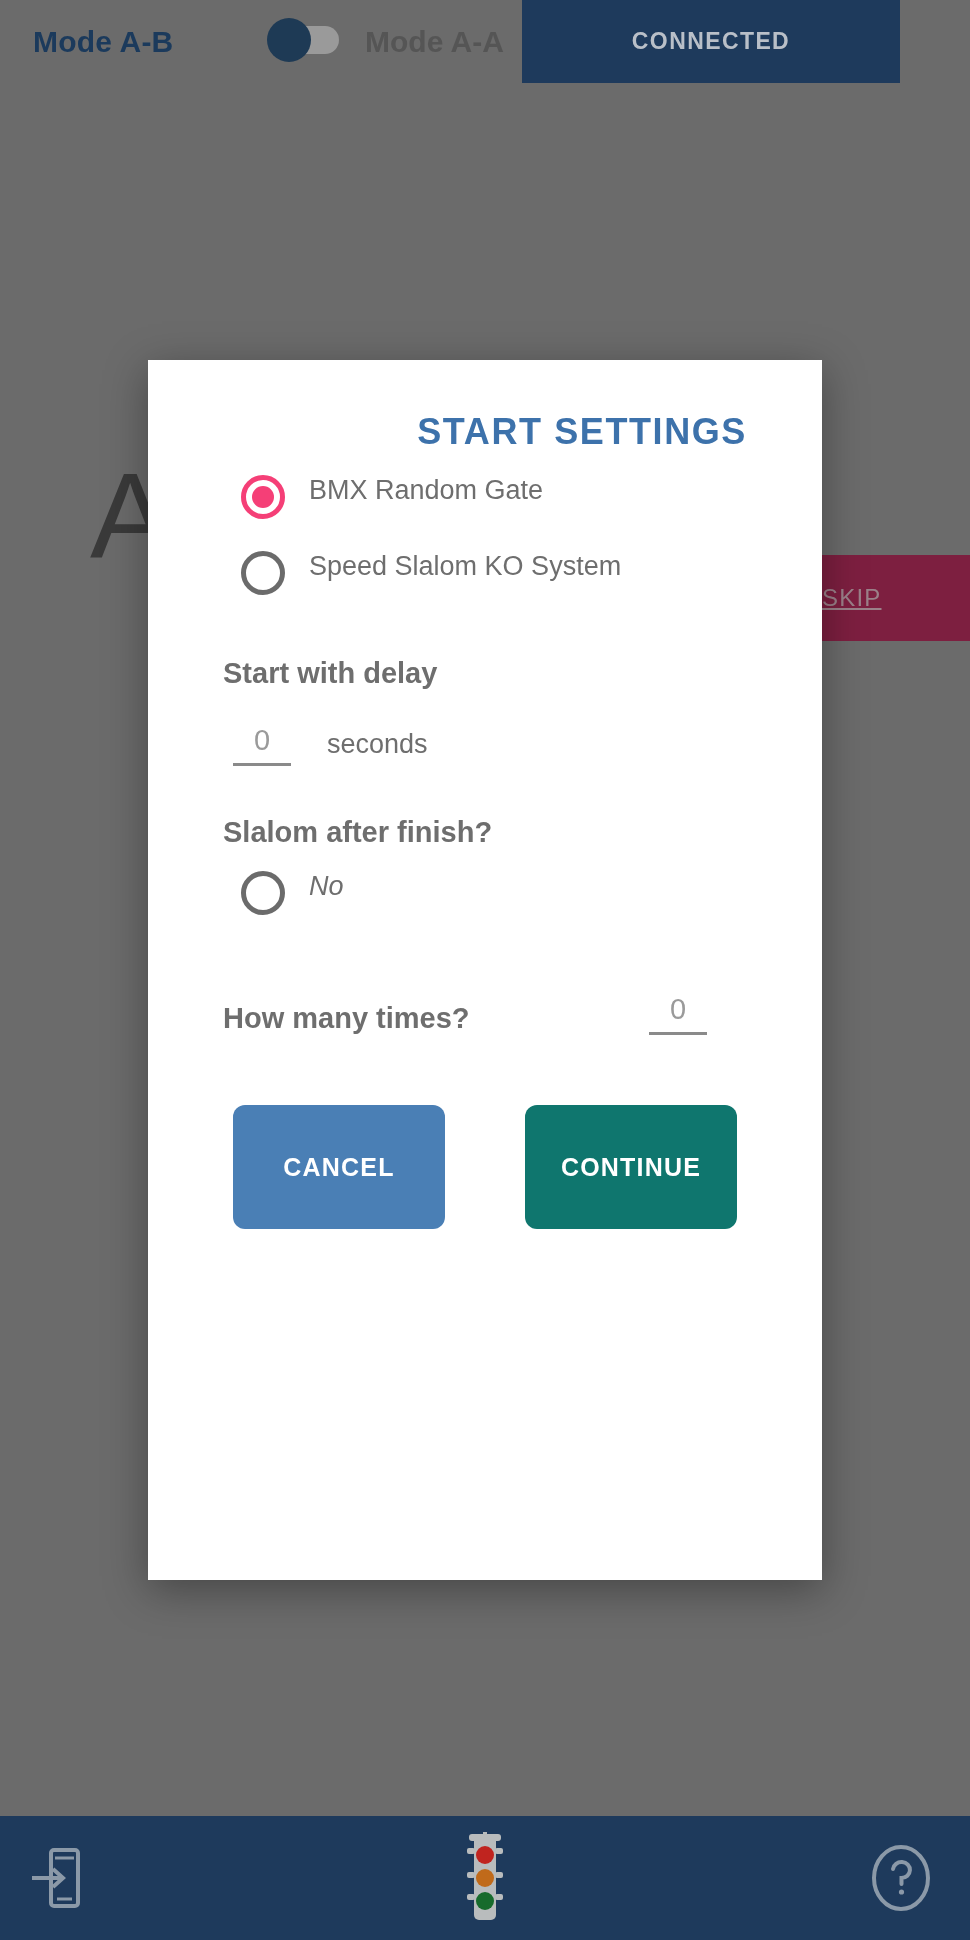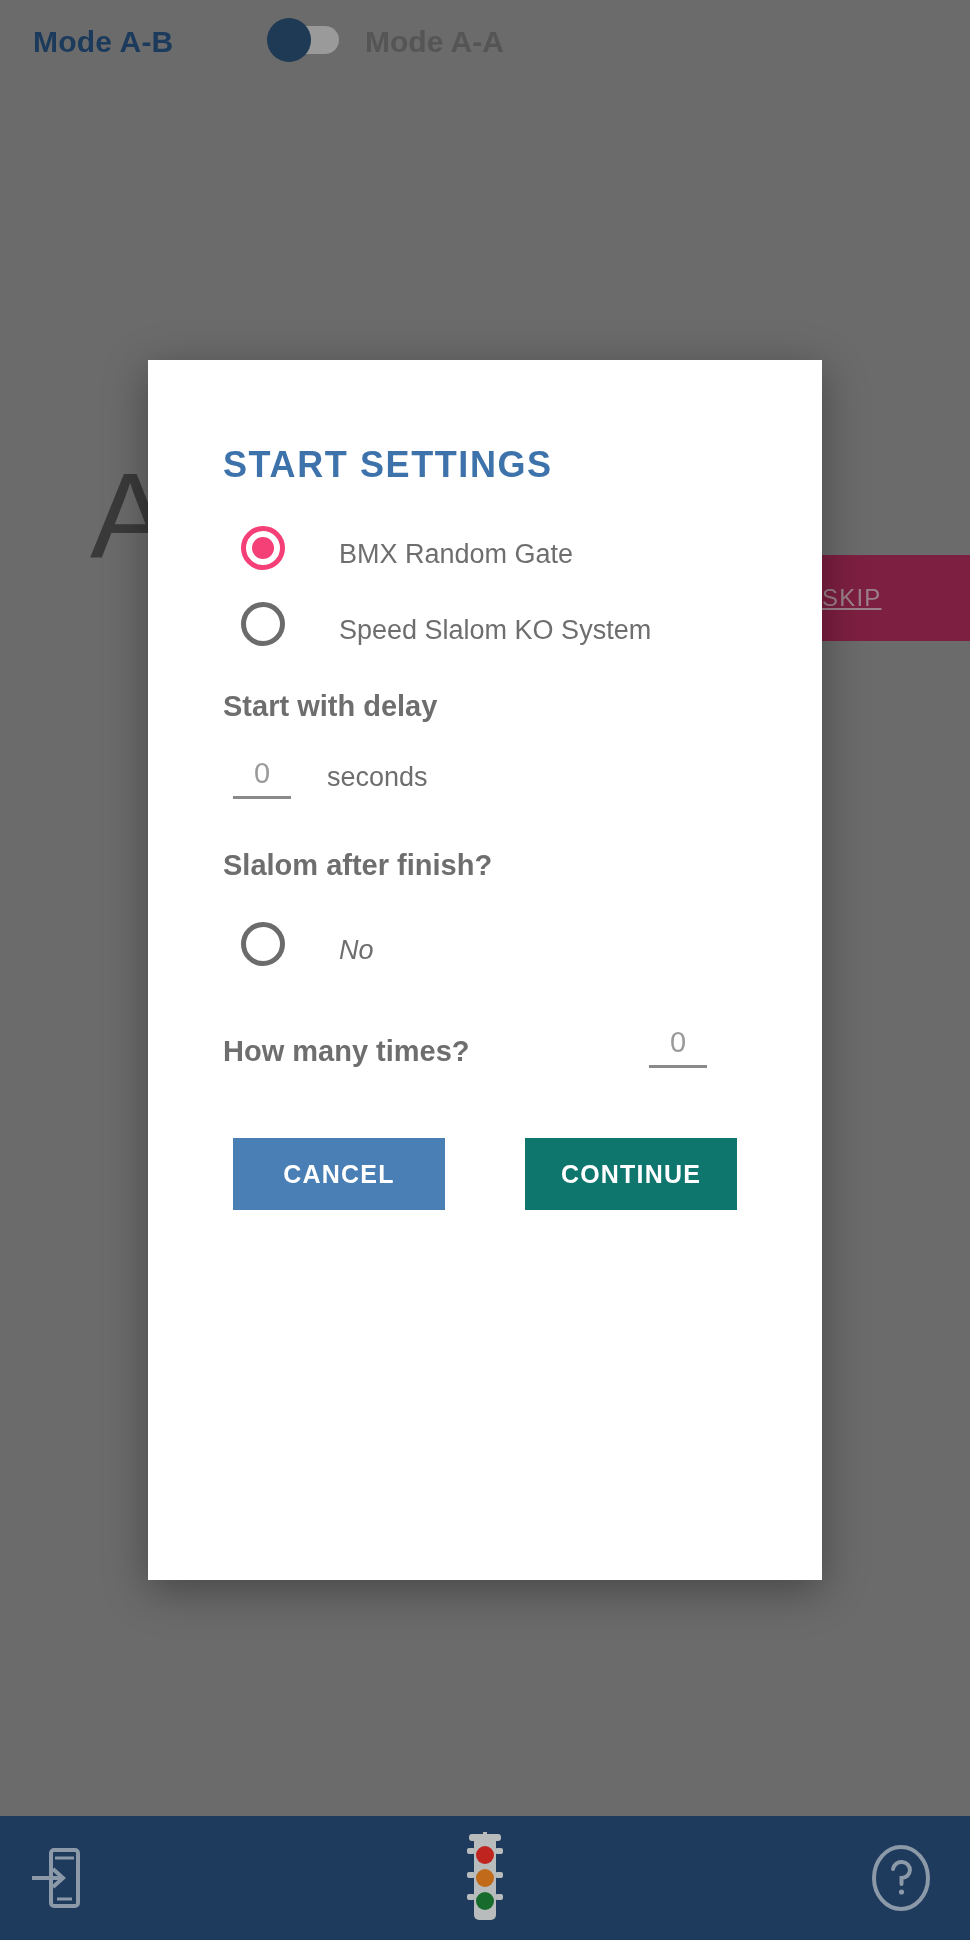--- a/index.html
+++ b/index.html
@@ -135,41 +135,40 @@
     left: 148px;
     top: 360px;
     width: 674px;
     height: 1220px;
     background: #ffffff;
     box-shadow: 0 10px 40px rgba(0,0,0,0.35);
     padding: 0 75px;
   }
 
   #dialog-title {
-    text-align: left;
+    text-align: right;
     font-size: 36px;
     font-weight: bold;
     color: #3d72ab;
     letter-spacing: 1.6px;
-    padding-top: 84px;
+    padding-top: 51px;
   }
 
   .section-label {
     font-size: 29px;
     font-weight: bold;
     color: #6e6e6e;
   }
 
   #type-of-start-label { margin-top: 82px; }
 
   .radio-row {
     display: flex;
-    align-items: flex-end;
+    align-items: flex-start;
     height: 62px;
-    gap: 30px;
   }
   #type-of-start-group { margin-top: 22px; }
   #type-of-start-group .radio-row { margin-bottom: 14px; }
 
   .radio-outer {
     width: 44px; height: 44px;
     border-radius: 50%;
     border: 5px solid #6b6b6b;
     margin-left: 18px;
     position: relative;
@@ -227,22 +226,22 @@
   #times-input { min-width: 58px; margin-right: 40px; }
 
   #dialog-actions {
     display: flex;
     justify-content: space-between;
     margin-top: 70px;
     padding: 0 10px;
   }
   .dlg-btn {
     width: 212px;
-    height: 72px;
-    border-radius: 0;
+    height: 124px;
+    border-radius: 12px;
     border: none;
     color: #ffffff;
     font-size: 25px;
     font-weight: bold;
     letter-spacing: 1.2px;
     font-family: "Liberation Sans", sans-serif;
     cursor: pointer;
   }
   #cancel-button   { background: #4a7fb5; }
   #continue-button { background: #0f766e; }
@@ -255,20 +254,21 @@
   <div id="topbar">
     <div id="mode-ab-label">Mode A-B</div>
 
     <div id="mode-toggle">
       <div class="track"></div>
       <div class="thumb"></div>
     </div>
 
     <div id="mode-aa-label">Mode A-A</div>
 
+    <div id="connected-badge">CONNECTED</div>
   </div>
 
   <div id="bg-letter">A</div>
 
   <div id="skip-button">
     <span class="lbl">SKIP</span>
   </div>
 
   <div id="dialog">
 

